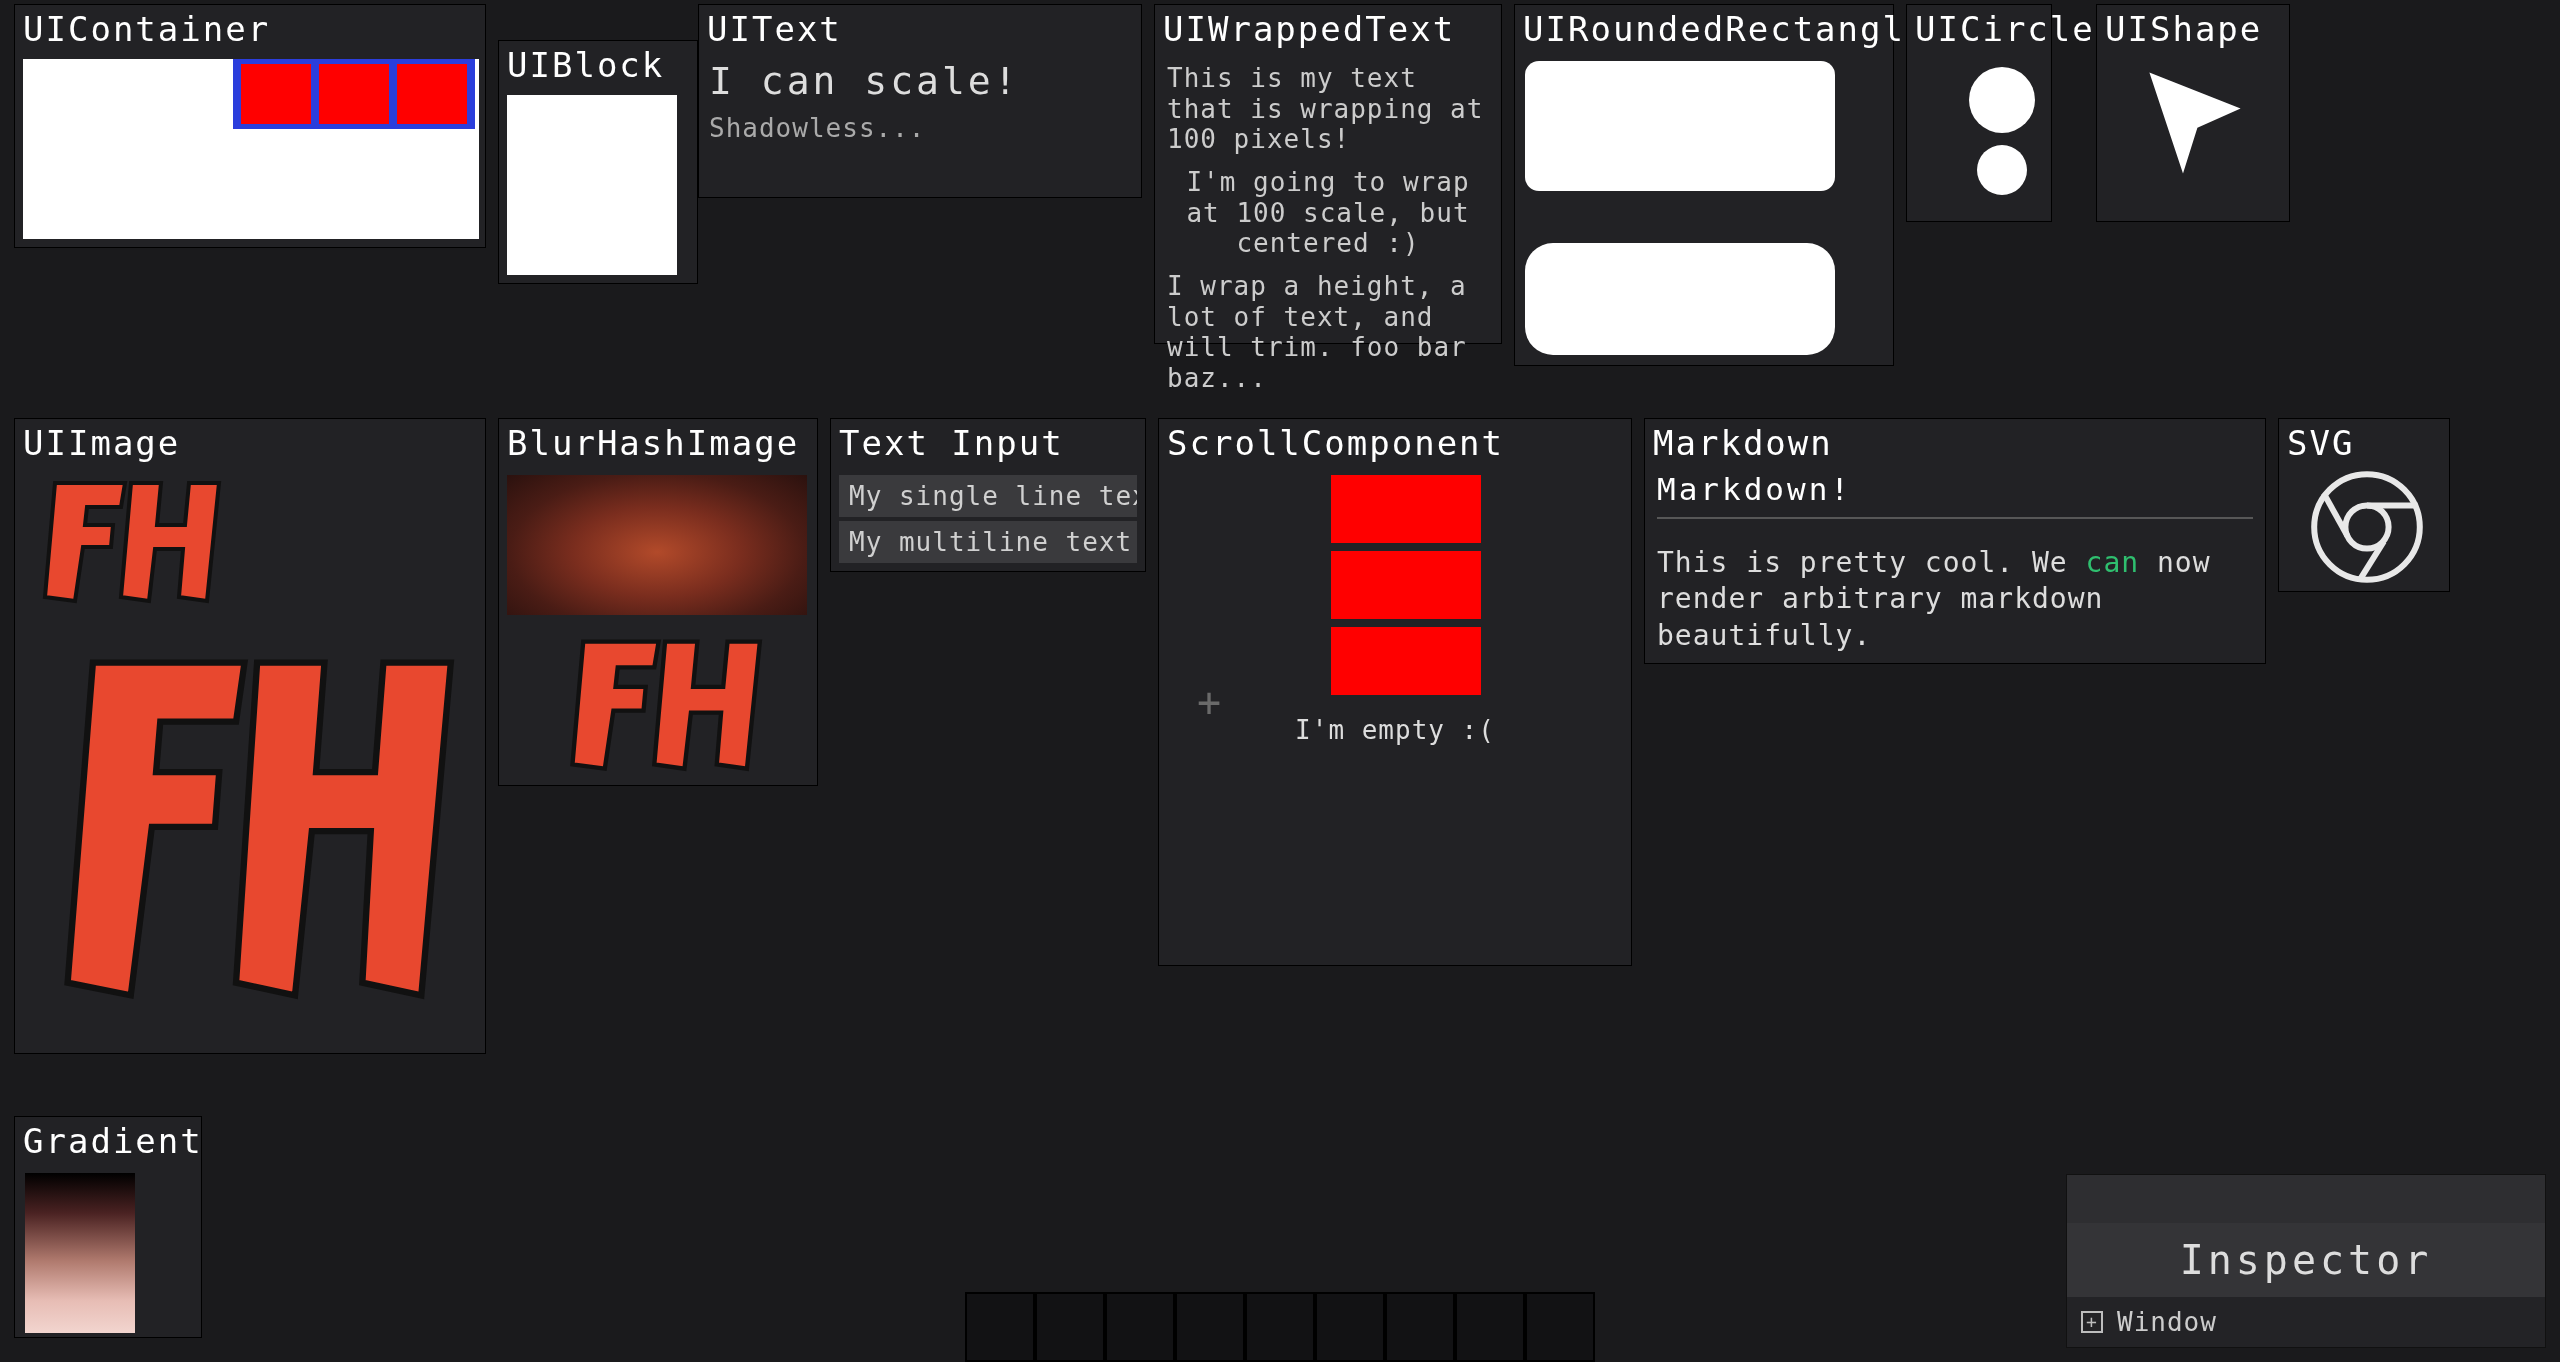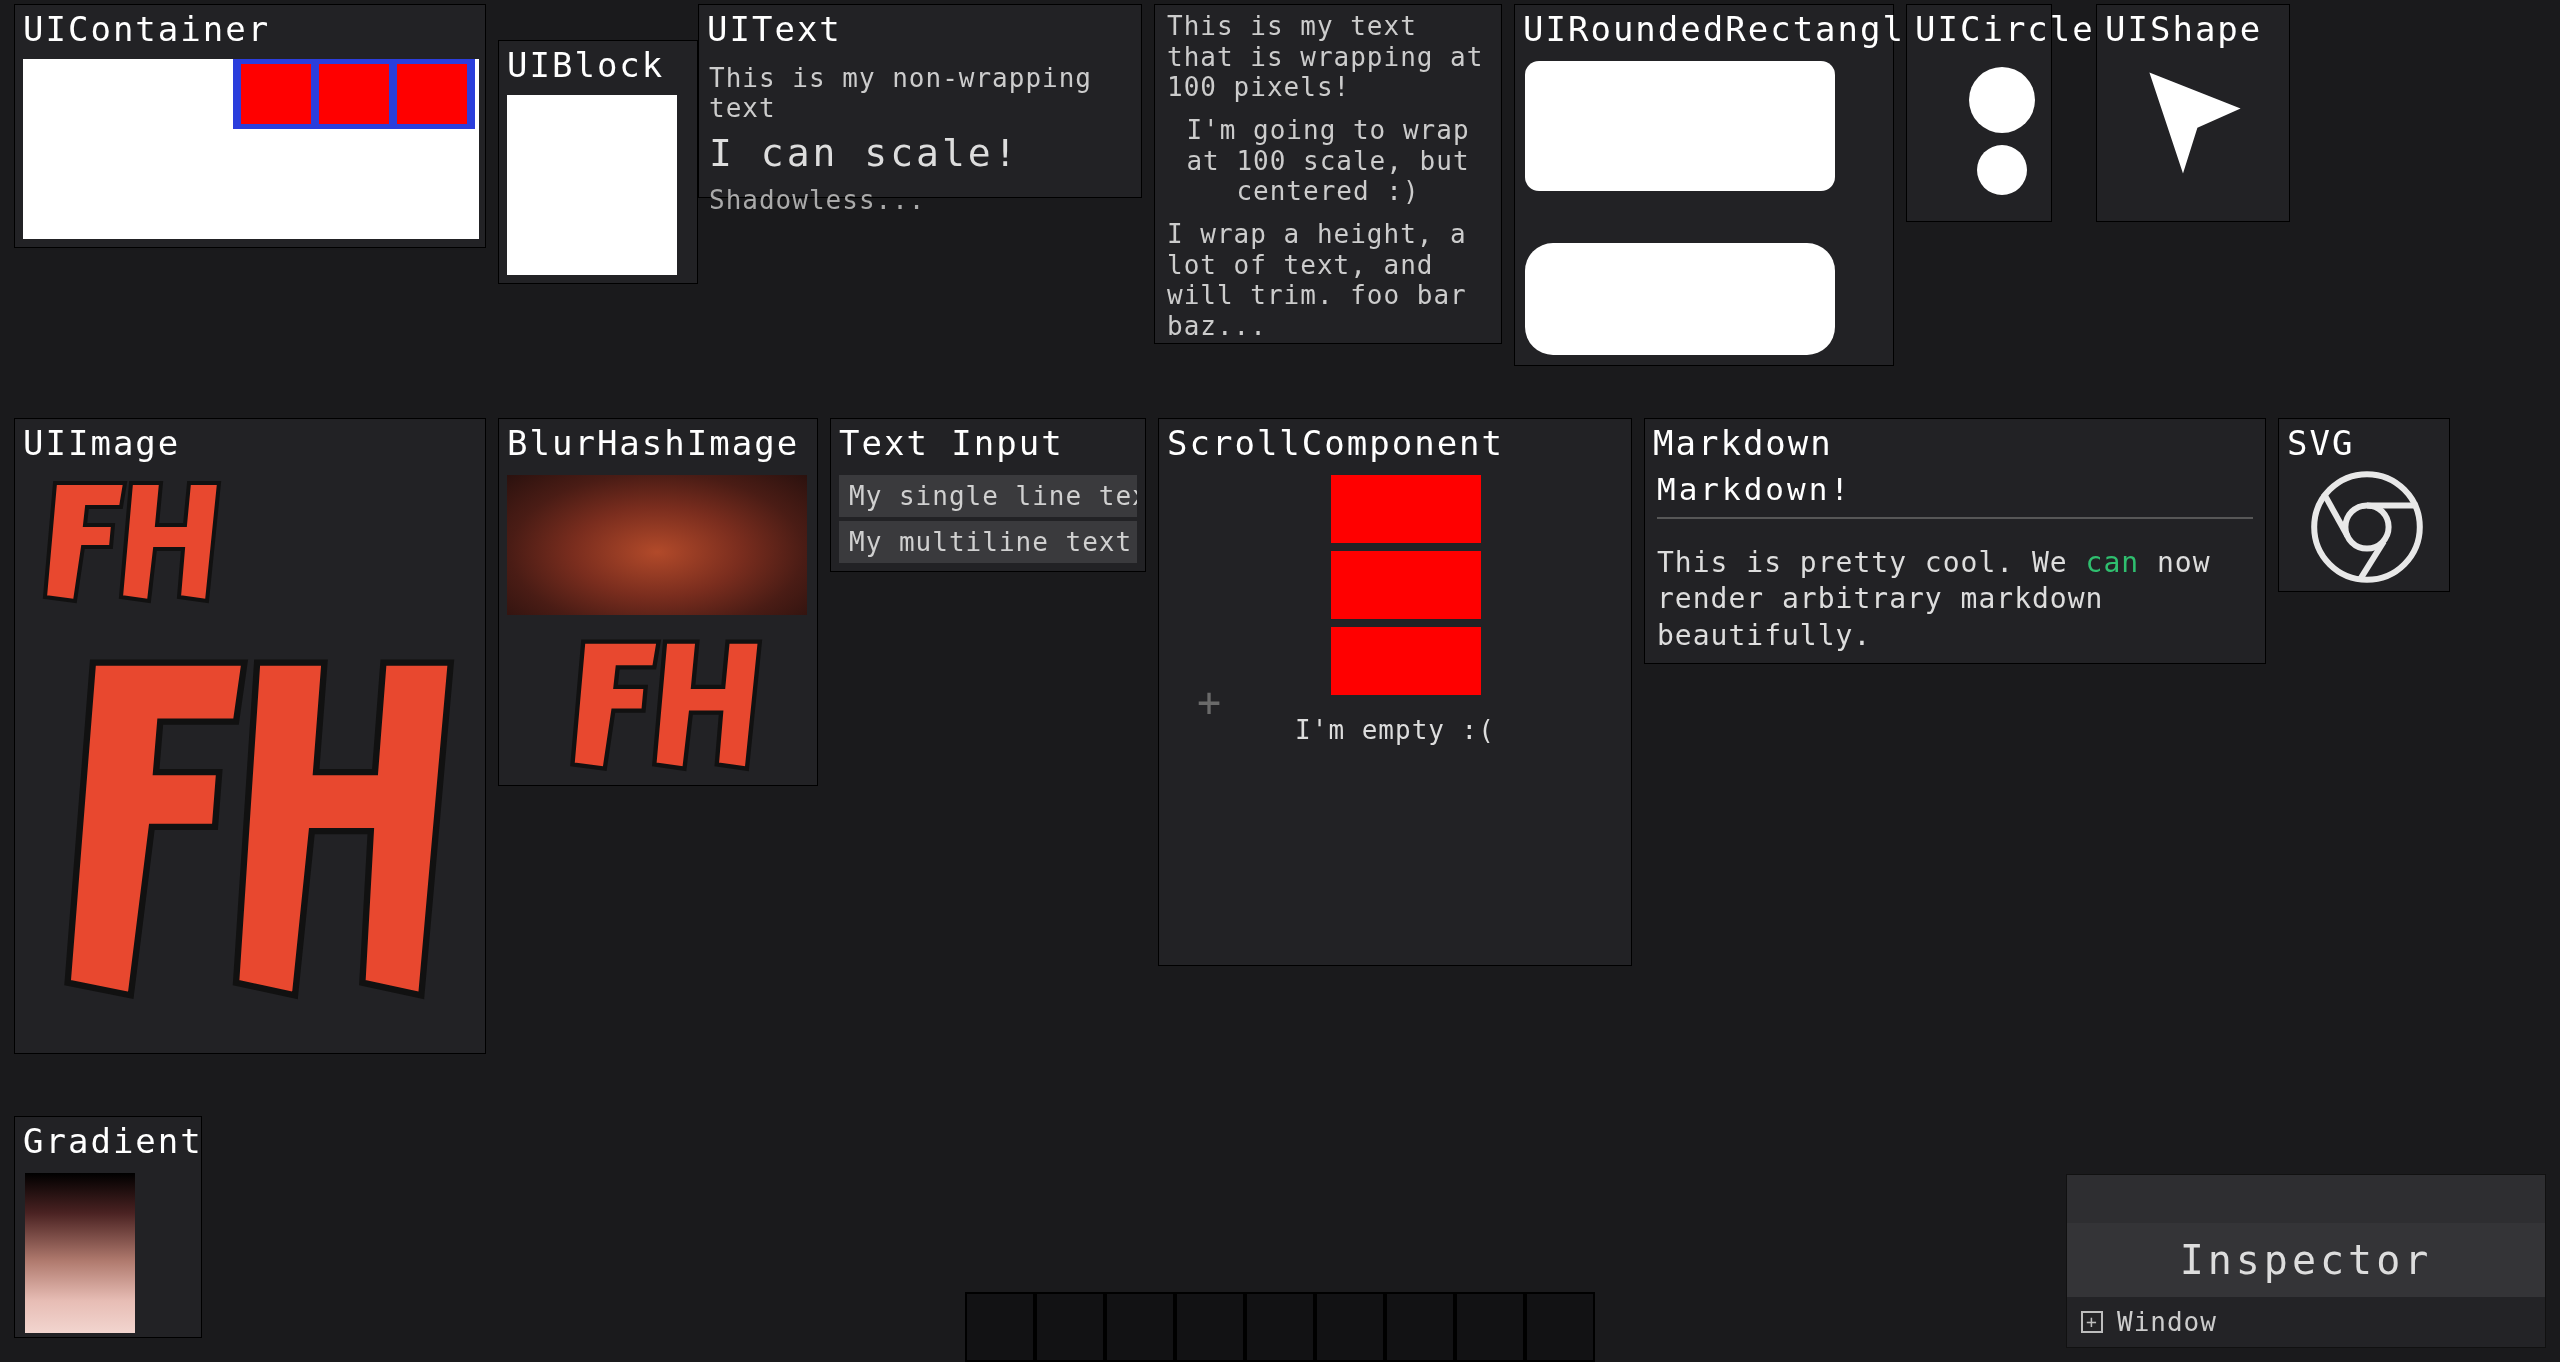--- a/index.html
+++ b/index.html
@@ -155,26 +155,26 @@
   <div class="uc-red r3"></div>
 </div>
 
 <div id="p-uiblock" class="panel">
   <div class="panel-title">UIBlock</div>
   <div class="ub-white"></div>
 </div>
 
 <div id="p-uitext" class="panel">
   <div class="panel-title">UIText</div>
-  <div class="line1">This is my non-wrapping text</div>
   <div class="line2">I can scale!</div>
   <div class="line3">Shadowless...</div>
 </div>
 
 <div id="p-uiwrapped" class="panel">
+  <div class="panel-title">UIWrappedText</div>
   <div class="wt">This is my text that is wrapping at 100 pixels!</div>
   <div class="wt center">I'm going to wrap at 100 scale, but centered :)</div>
   <div class="wt">I wrap a height, a lot of text, and will trim. foo bar baz...</div>
 </div>
 
 <div id="p-uirounded" class="panel">
   <div class="panel-title">UIRoundedRectangle</div>
   <div class="rr1"></div>
   <div class="rr2"></div>
 </div>

